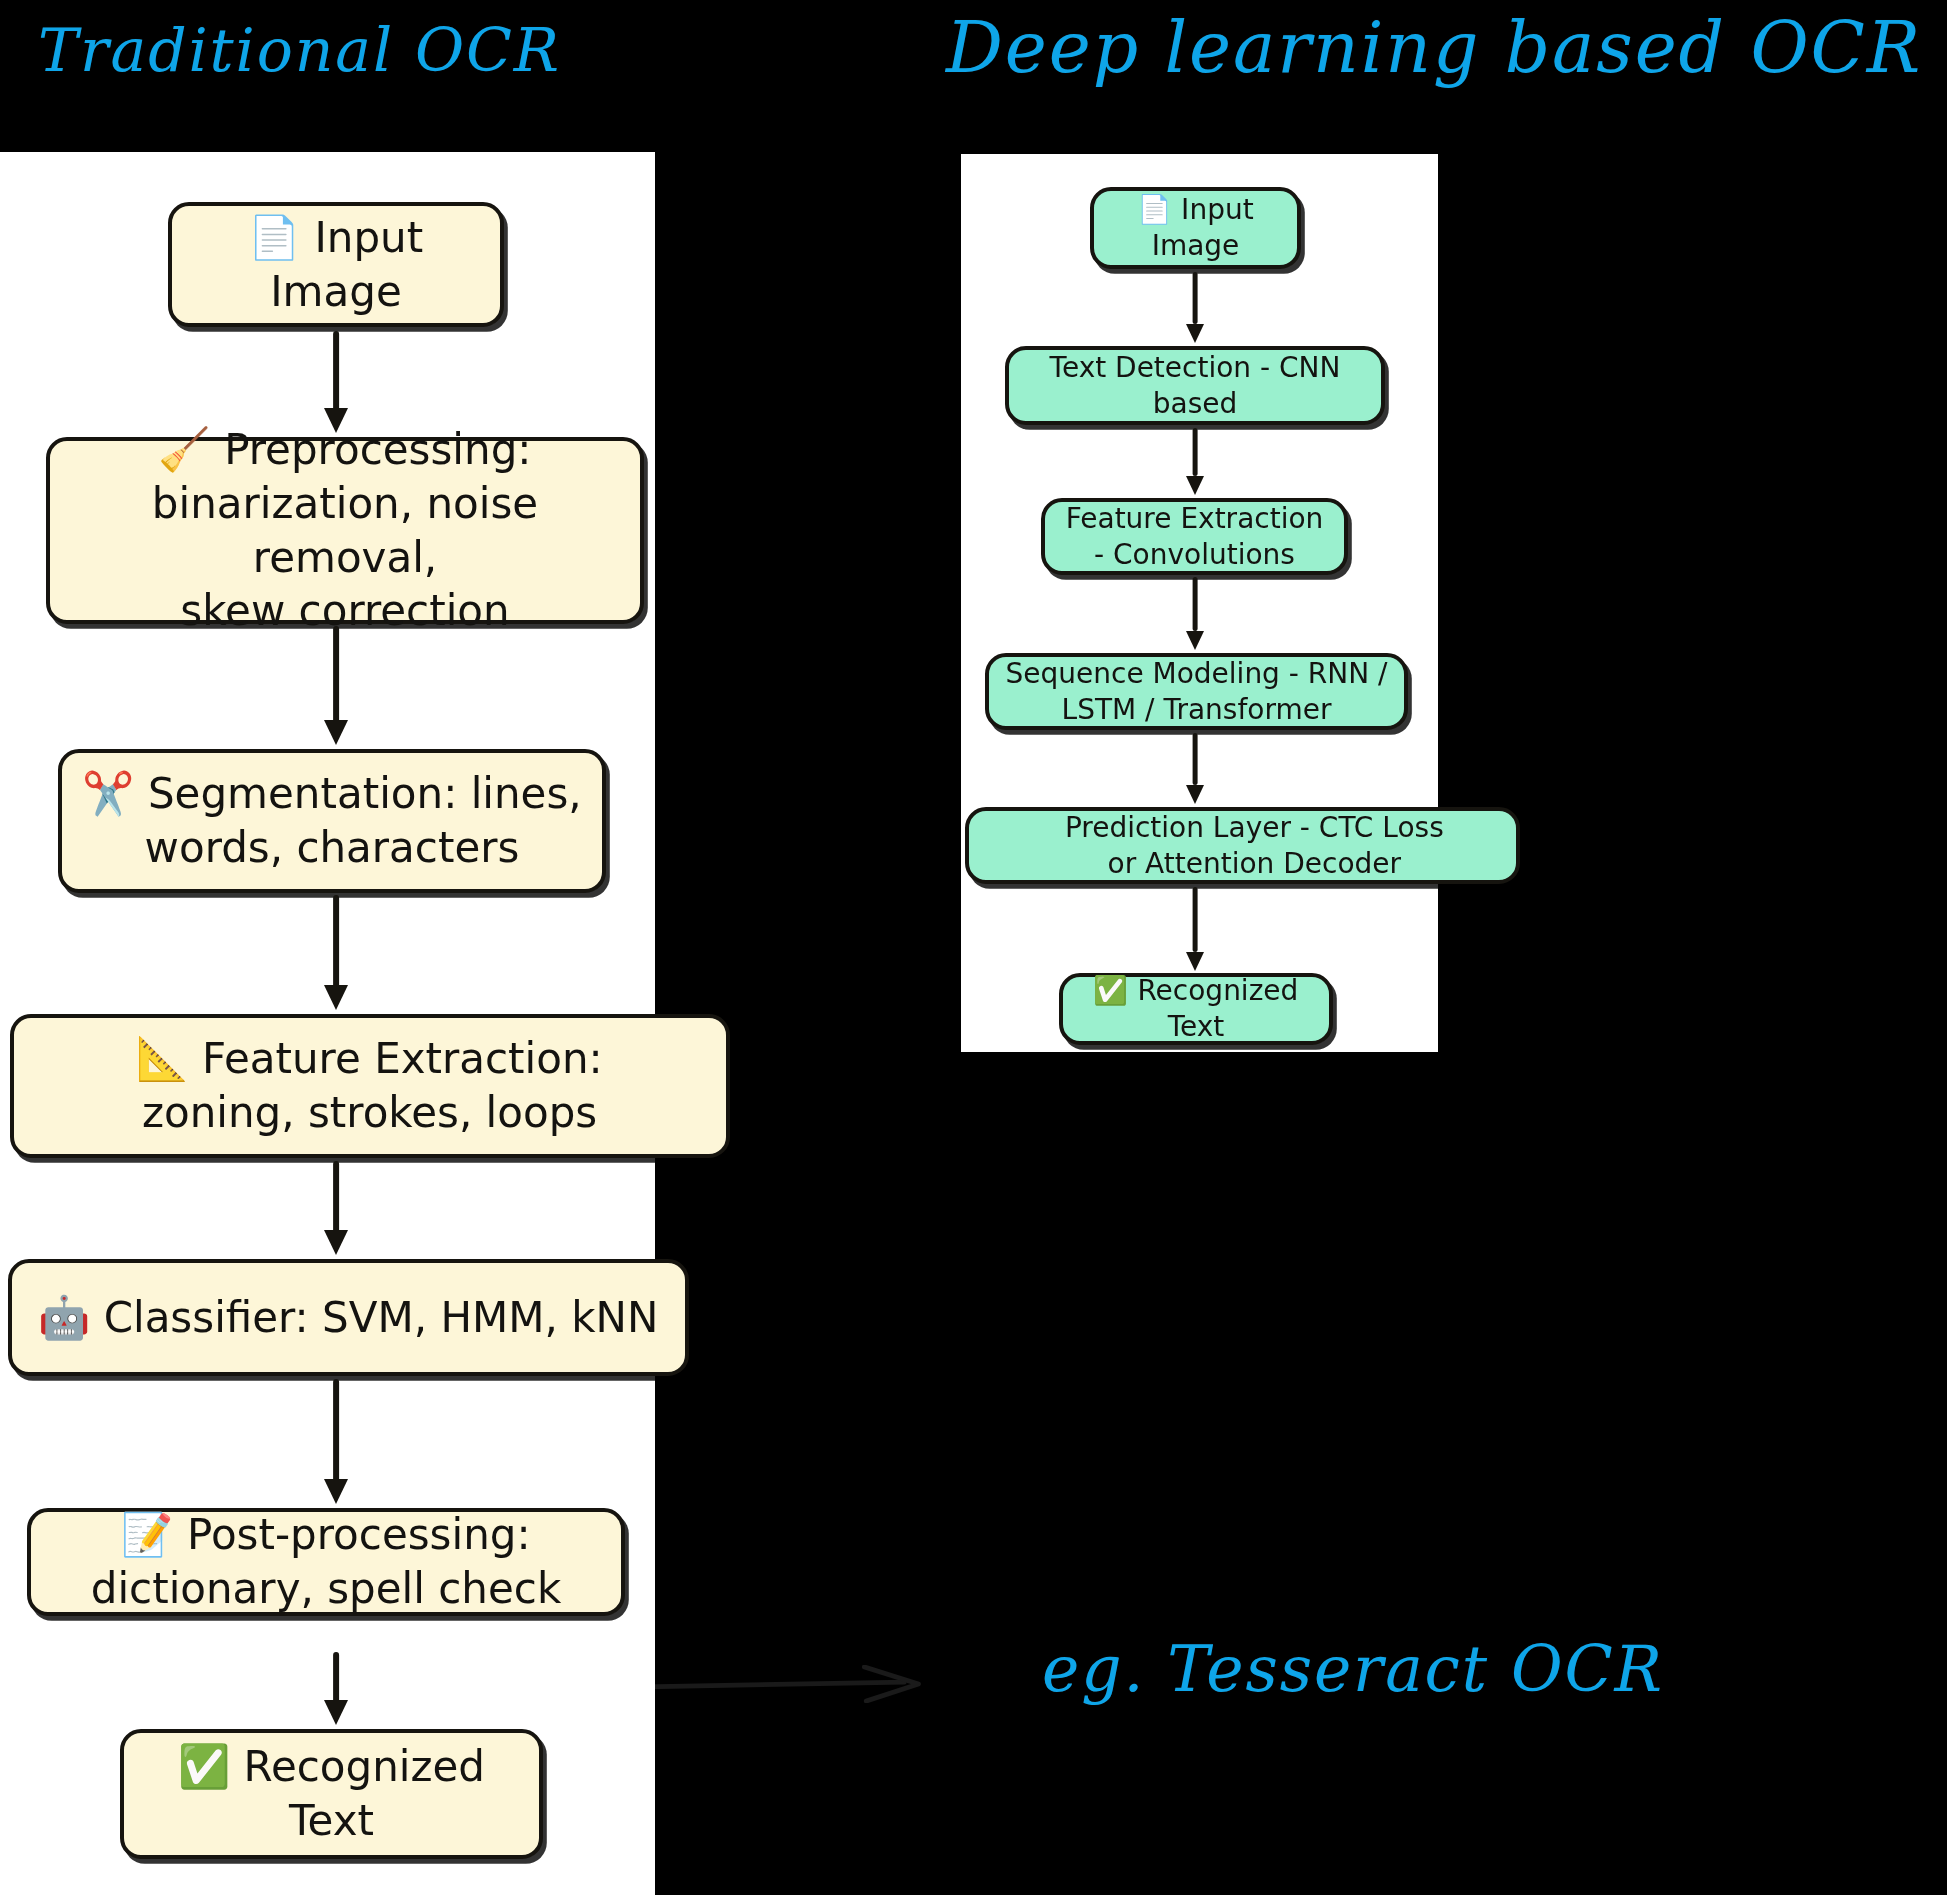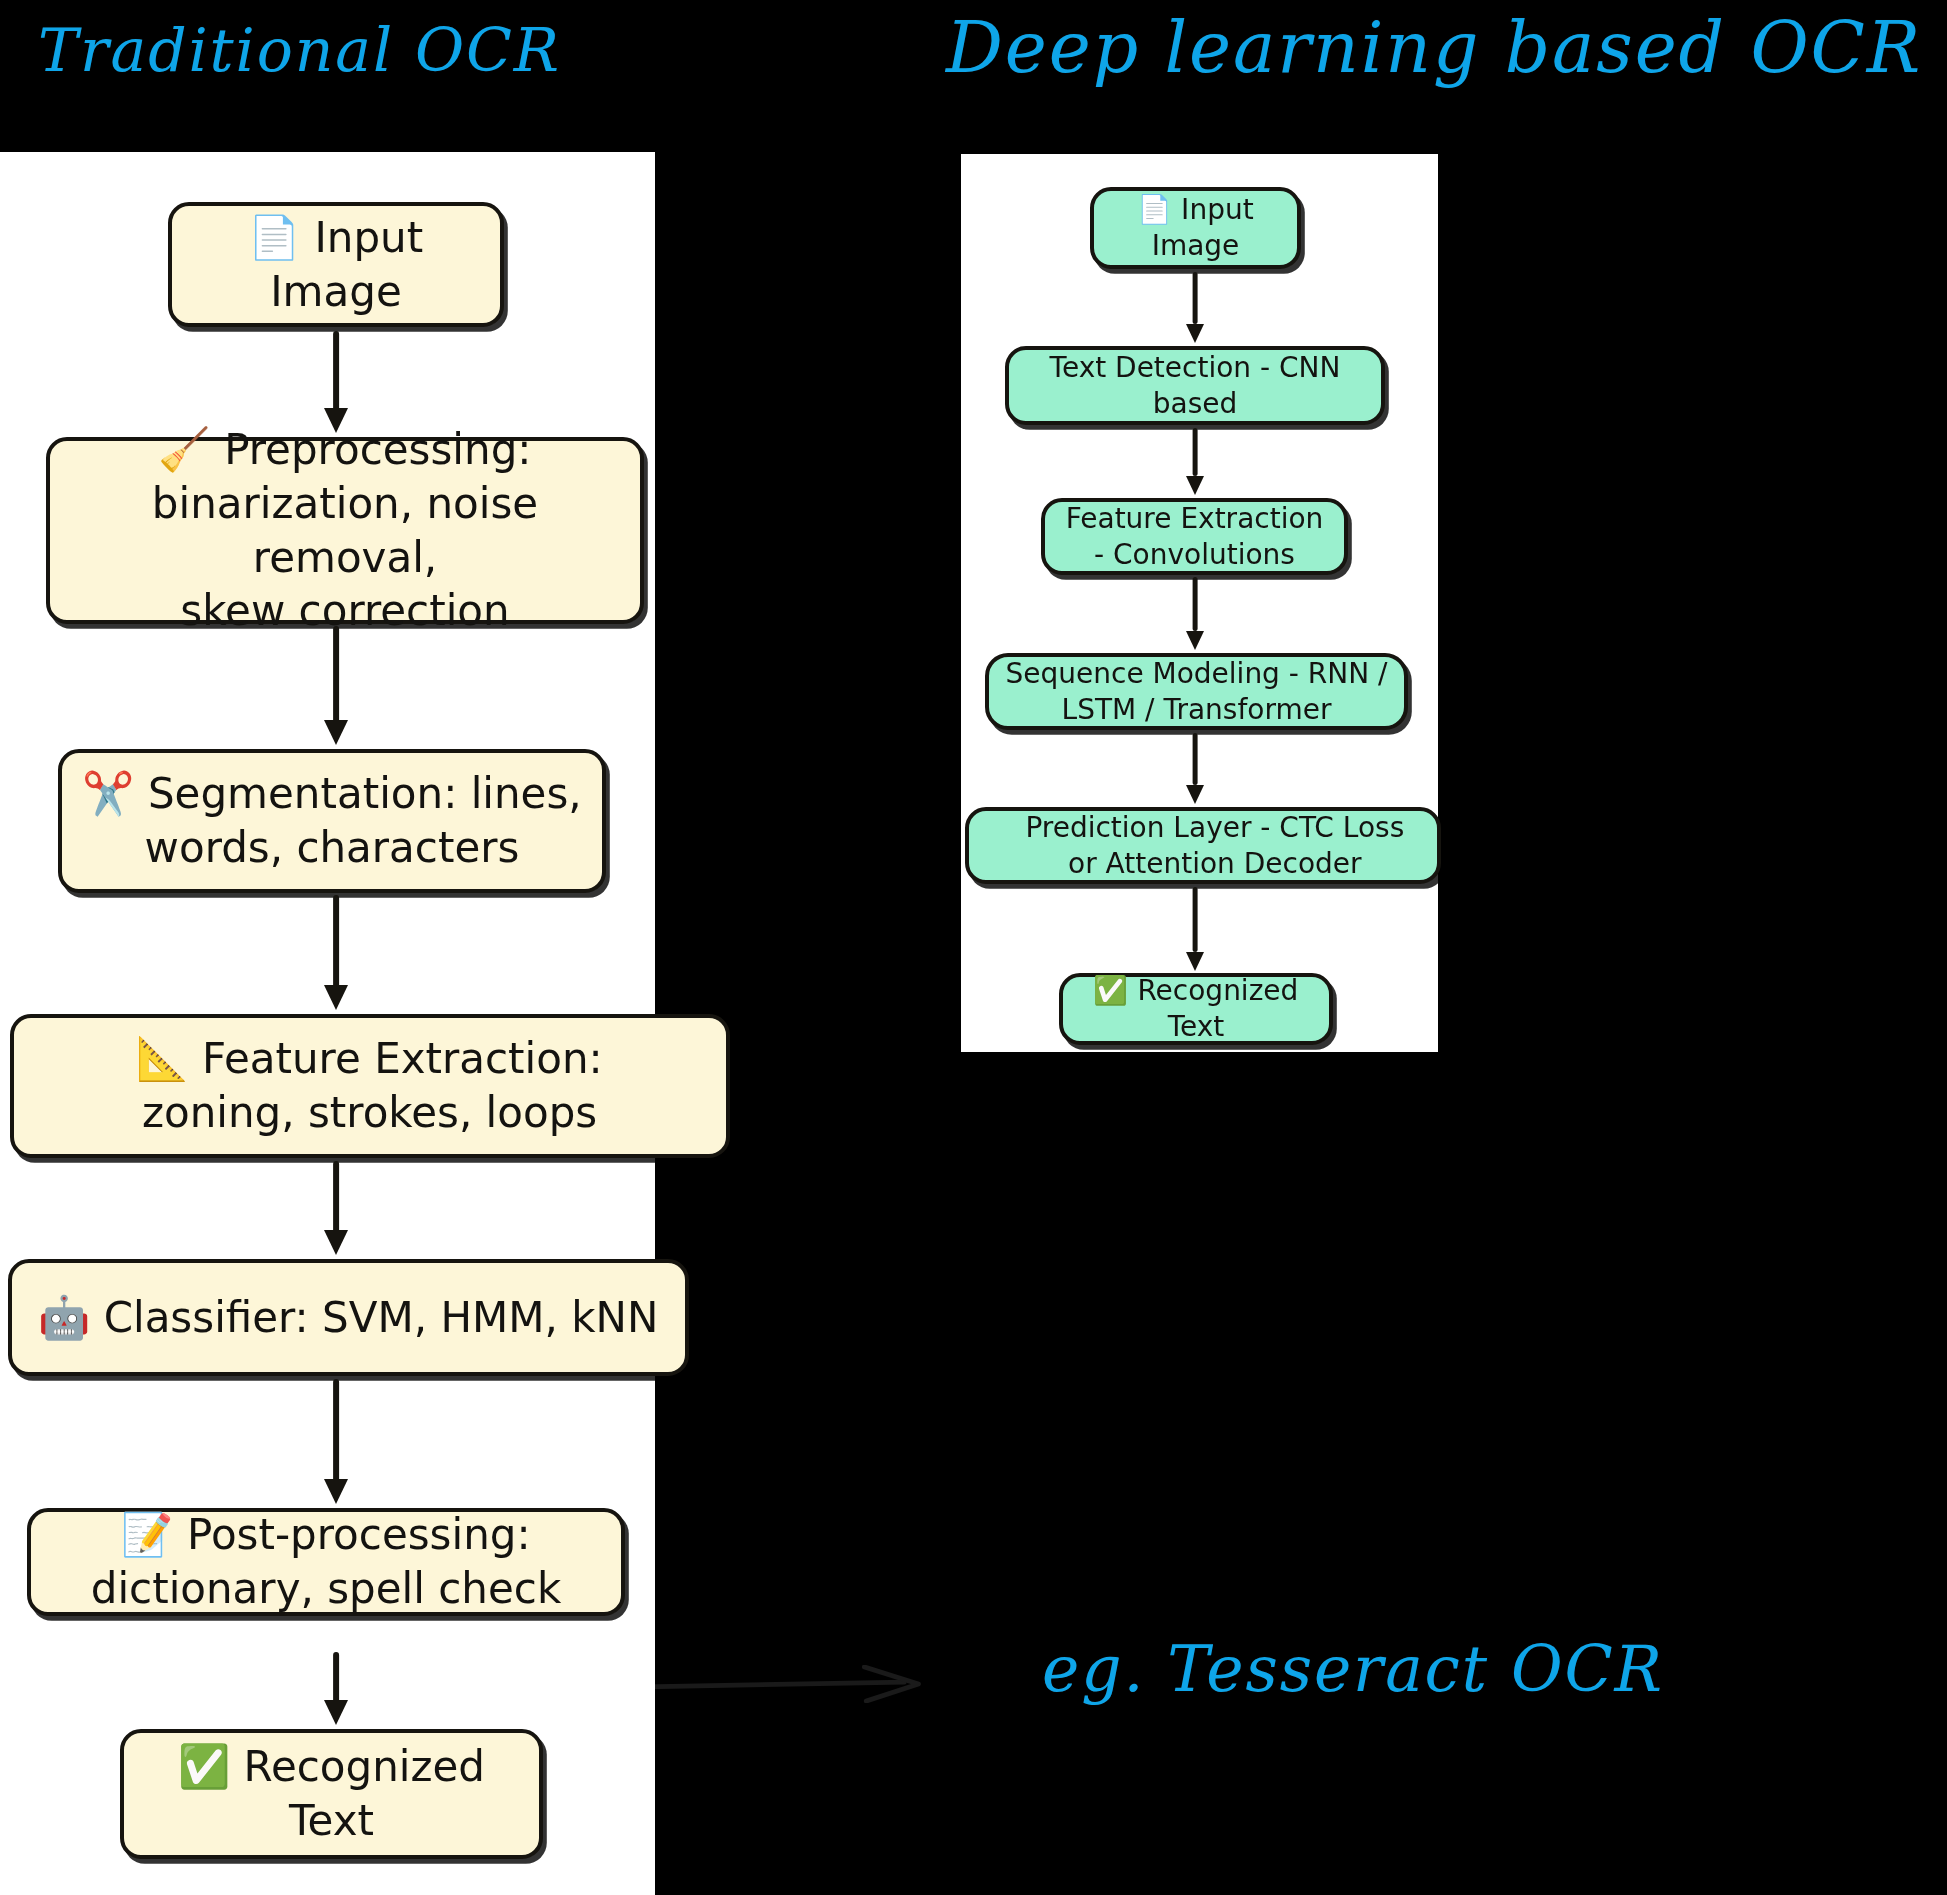--- a/index.html
+++ b/index.html
@@ -79,22 +79,22 @@
   #a-t1{left:307px;top:626px; width:58px;height:119px;}
   #a-t2{left:307px;top:895px; width:58px;height:115px;}
   #a-t3{left:307px;top:1161px;width:58px;height:94px;}
   #a-t4{left:307px;top:1379px;width:58px;height:125px;}
   #a-t5{left:307px;top:1652px;width:58px;height:73px;}
 
   
   #n-d0{left:1090px;top:187px;width:211px;height:82px;font-size:28px;}
   #n-d1{left:1005px;top:346px;width:380px;height:79px;font-size:28px;}
   #n-d2{left:1033px;top:498px;width:307px;height:77px;font-size:28px;margin-left:8px;}
-  #n-d3{left:985px;top:653px;width:423px;height:77px;font-size:28px;border-radius:23px;}
-  #n-d4{left:965px;top:807px;width:476px;height:77px;font-size:28px;padding-left:37px;}
+  #n-d3{left:985px;top:653px;width:423px;height:77px;font-size:28px;}
+  #n-d4{left:965px;top:807px;width:555px;height:77px;font-size:28px;padding-left:37px;}
   #n-d5{left:1059px;top:973px;width:274px;height:72px;font-size:28px;}
 
   #a-d0{left:1174px;top:272px;width:42px;height:71px;}
   #a-d1{left:1174px;top:428px;width:42px;height:67px;}
   #a-d2{left:1174px;top:577px;width:42px;height:73px;}
   #a-d3{left:1174px;top:733px;width:42px;height:71px;}
   #a-d4{left:1174px;top:887px;width:42px;height:84px;}
   .arrow.small .shaft{width:4.8px;}
   .arrow.small .head{
     border-left:9.6px solid transparent;

